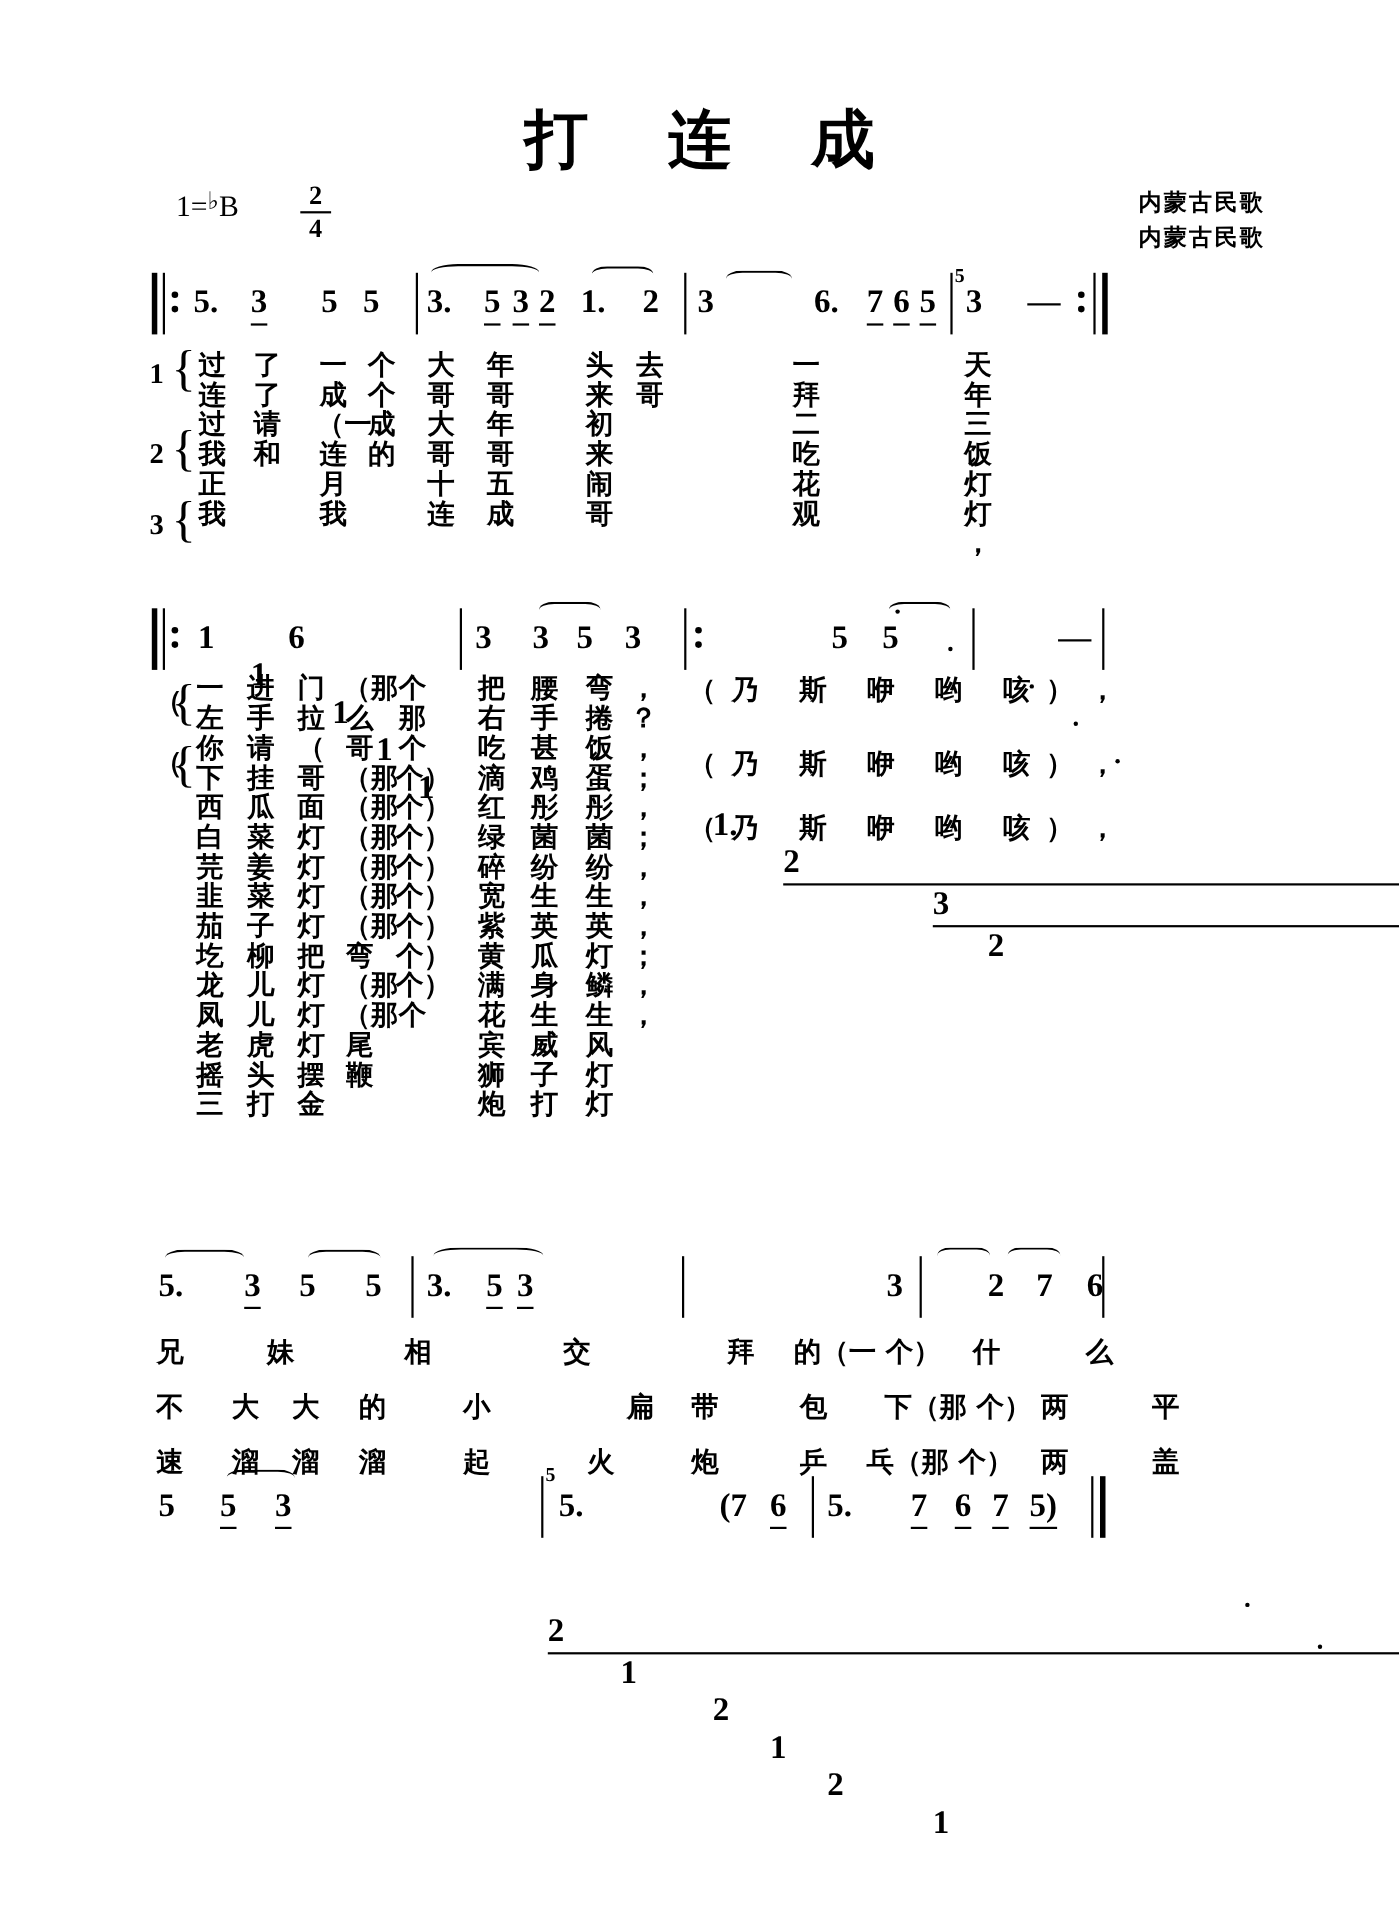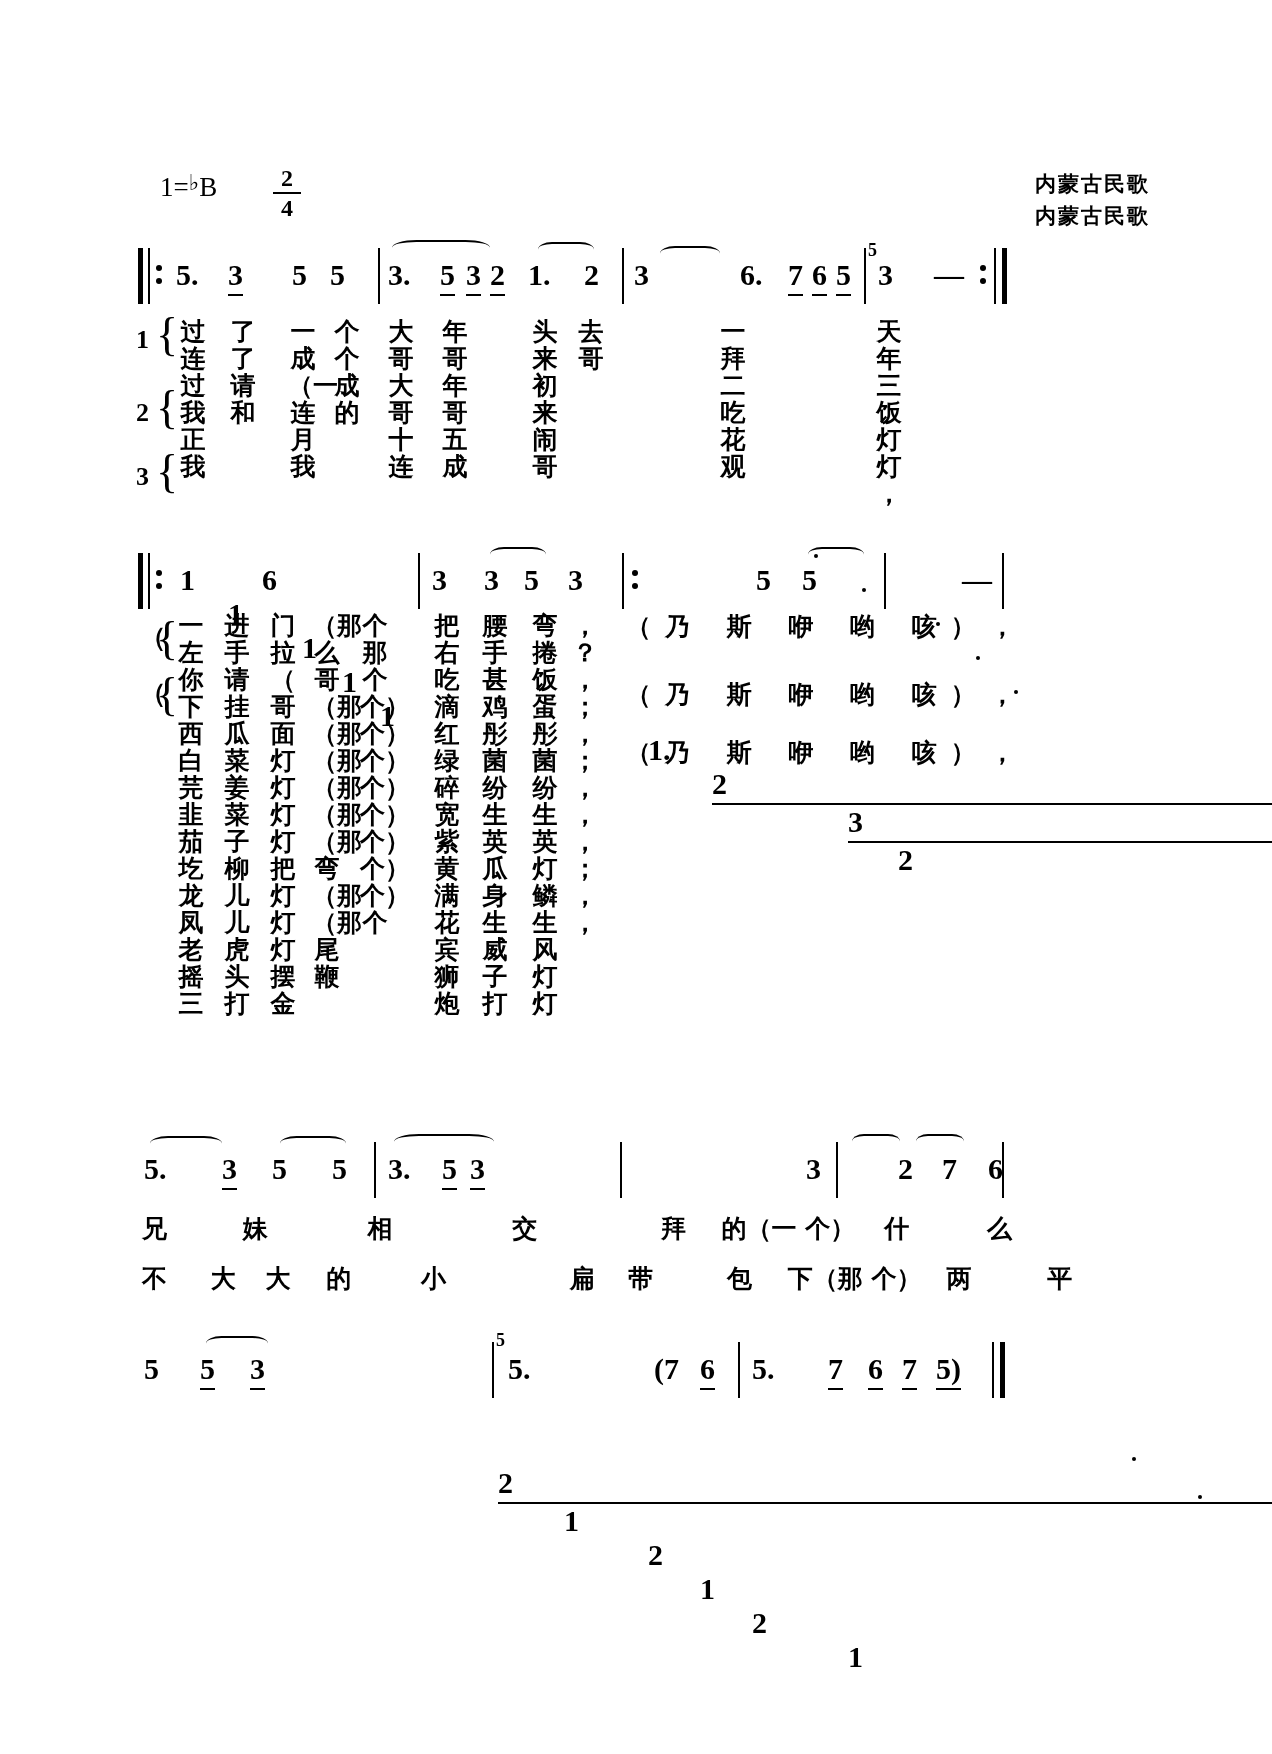--- a/index.html
+++ b/index.html
@@ -84,20 +84,21 @@
     position:absolute;font-family:"Liberation Serif",serif;
     font-size:46px;
   }
   .tilde{position:absolute;font-size:26px;font-weight:700;}
 </style>
 </head>
 <body>
 
 <div class="page">
 
+  <div class="title">打 连 成</div>
 
   <div class="keysig">
     <span>1=</span><span class="flat">♭</span><span>B</span>
   </div>
 
   <div class="meter">
     <span class="num">2</span>
     <span class="bar"></span>
     <span class="den">4</span>
   </div>
@@ -482,23 +483,36 @@
   </div>
   <div class="hrow" style="left:142px;top:1262px;">
     <span style="display:inline-block;width:60px;">不</span>
     <span style="display:inline-block;width:46px;">大</span>
     <span style="display:inline-block;width:52px;">大</span>
     <span style="display:inline-block;width:86px;">的</span>
     <span style="display:inline-block;width:140px;">小</span>
     <span style="display:inline-block;width:50px;">扁</span>
     <span style="display:inline-block;width:90px;">带</span>
     <span style="display:inline-block;width:52px;">包</span>
-    <span style="display:inline-block;width:150px;">下（那 个）</span>
+    <span style="display:inline-block;width:150px;text-align:right;">下（那 个）</span>
     <span style="display:inline-block;width:92px;">两</span>
     <span style="display:inline-block;">平</span>
+  </div>
+  <div class="hrow" style="left:142px;top:1312px;">
+    <span style="display:inline-block;width:60px;">速</span>
+    <span style="display:inline-block;width:46px;">溜</span>
+    <span style="display:inline-block;width:52px;">溜</span>
+    <span style="display:inline-block;width:86px;">溜</span>
+    <span style="display:inline-block;width:104px;">起</span>
+    <span style="display:inline-block;width:86px;">火</span>
+    <span style="display:inline-block;width:90px;">炮</span>
+    <span style="display:inline-block;width:52px;">乒</span>
+    <span style="display:inline-block;width:150px;">乓（那 个）</span>
+    <span style="display:inline-block;width:92px;">两</span>
+    <span style="display:inline-block;">盖</span>
   </div>
 
   <div class="note" style="left:144px;top:1352px;">5</div>
   <div class="slur" style="left:206px;top:1336px;width:62px;"></div>
   <div class="note u1" style="left:200px;top:1352px;">5</div>
   <div class="note u1" style="left:250px;top:1352px;">3</div>
 
   <div class="vline" style="left:492px;top:1342px;height:56px;"></div>
   <div class="numlbl" style="left:496px;top:1330px;font-size:18px;">5</div>
   <div class="note" style="left:508px;top:1352px;">5.</div>

